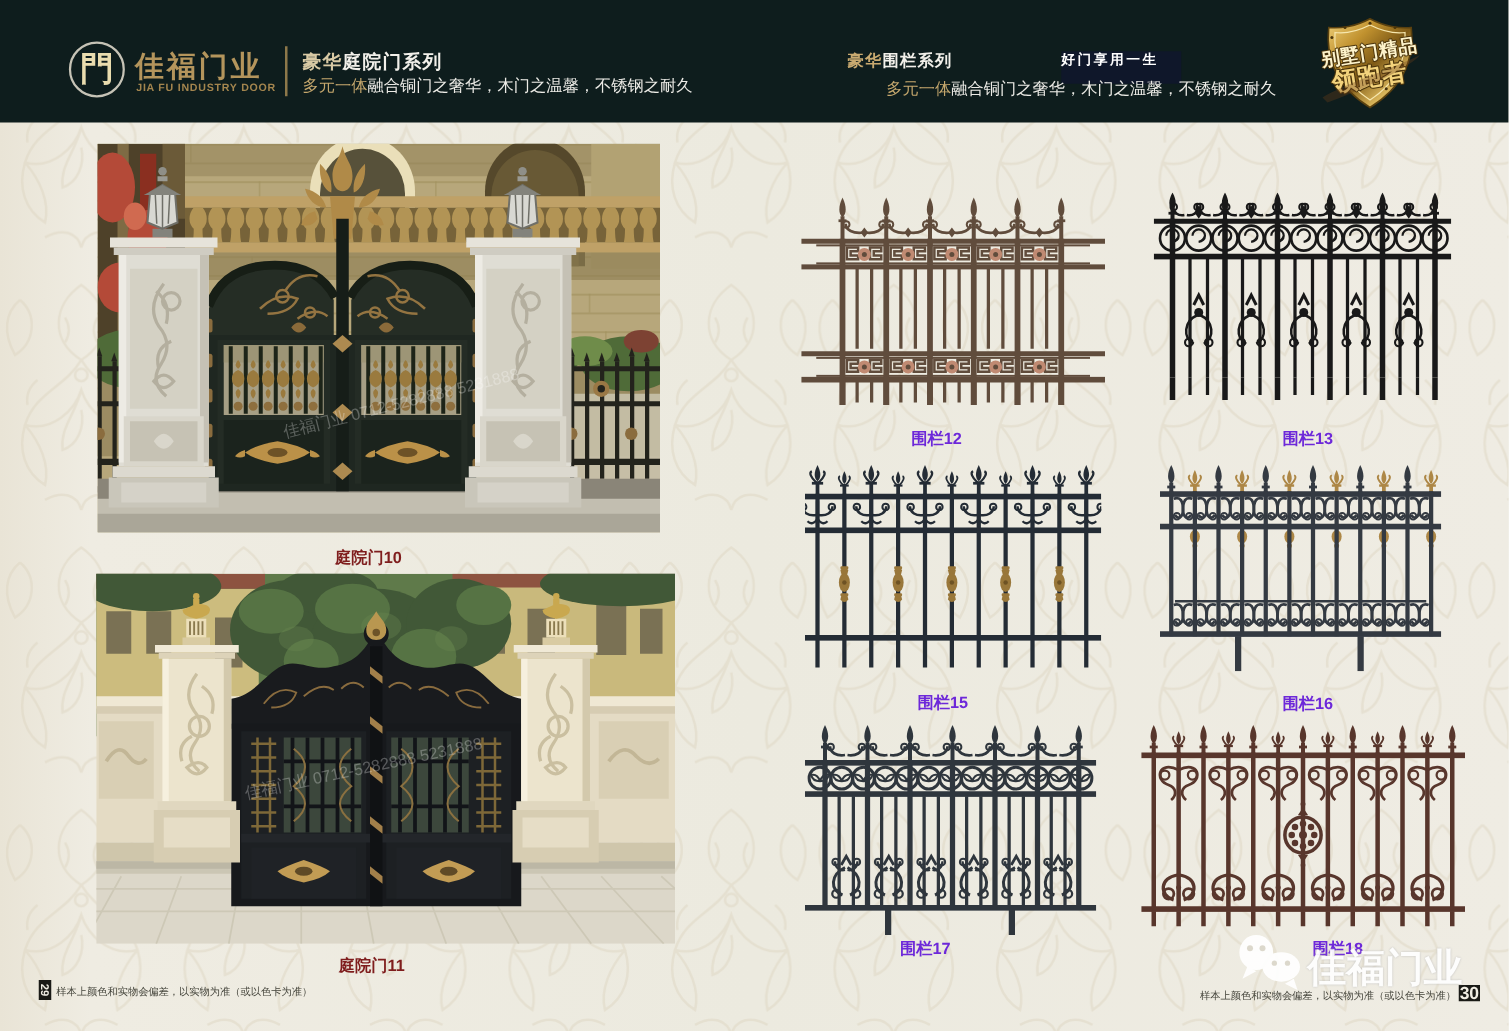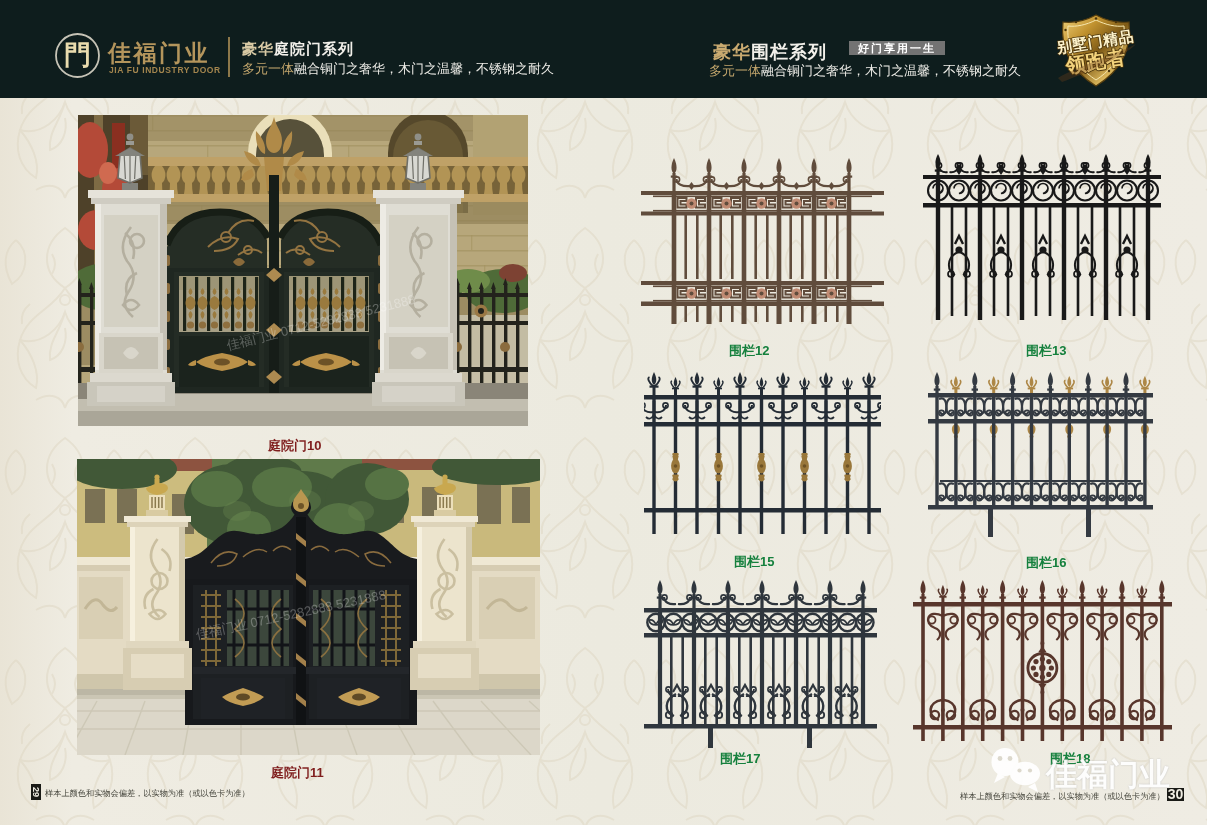--- a/index.html
+++ b/index.html
@@ -1,21 +1,21 @@
 <!DOCTYPE html>
 <html lang="zh"><head>
 <meta charset="utf-8">
 <title>catalog</title>
 <style>
 html,body{margin:0;padding:0;}
 body{font-family:"Liberation Sans",sans-serif;}
 #page{position:relative;width:1207px;height:825px;background:#eeebe1;overflow:hidden;}
 .abs{position:absolute;}
 .cap{position:absolute;font-size:13px;font-weight:bold;color:#7f1d1d;letter-spacing:0px;}
-.lbl{position:absolute;font-size:13px;font-weight:bold;color:#15803d;}
+.lbl{position:absolute;font-size:13px;font-weight:bold;color:#6d28d9;}
 </style>
 </head>
 <body>
 <div id="page">
 
 <svg class="abs" style="left:0;top:0;" width="1207" height="825" viewBox="0 0 1207 825">
 <defs>
 <pattern id="dmk" width="130" height="210" patternUnits="userSpaceOnUse">
  <g fill="none" stroke="#ddd5c1" stroke-width="2" opacity="0.5">
   <path d="M65,18 C42,34 40,62 65,78 C90,62 88,34 65,18 Z"></path>
@@ -52,23 +52,23 @@
 <div class="abs" style="left:108px;top:38px;font-size:23px;font-weight:bold;color:#b4955c;letter-spacing:2.5px;white-space:nowrap;">佳福门业</div>
 
 <div class="abs" style="left:109px;top:65px;font-size:8.5px;font-weight:bold;color:#a3854e;letter-spacing:0.6px;white-space:nowrap;">JIA FU INDUSTRY DOOR</div>
 
 <div class="abs" style="left:228px;top:37px;width:2px;height:40px;background:#8d784a;"></div>
 
 <div class="abs" style="left:242px;top:40px;font-size:15px;font-weight:bold;color:#f2f0ea;letter-spacing:1px;"><span style="color:#d8c9a4;">豪华</span>庭院门系列</div>
 
 <div class="abs" style="left:242px;top:60px;font-size:13px;color:#ecebe6;"><span style="color:#c4a76d;">多元一体</span>融合铜门之奢华，木门之温馨，不锈钢之耐久</div>
 
-<div class="abs" style="left:713px;top:40px;font-size:18px;font-weight:bold;color:#f2f0ea;letter-spacing:1px;"><span style="color:#c9aa70;">豪华</span>围栏系列</div>
-
-<div class="abs" style="left:849px;top:41px;width:96px;height:14px;background:#737373;color:#ffffff;font-size:11px;font-weight:bold;text-align:center;line-height:14px;letter-spacing:2px;">好门享用一生</div>
+<div class="abs" style="left:678px;top:40px;font-size:13px;font-weight:bold;color:#f2f0ea;letter-spacing:1px;"><span style="color:#c9aa70;">豪华</span>围栏系列</div>
+
+<div class="abs" style="left:849px;top:41px;width:96px;height:26px;background:#0f172a;color:#ffffff;font-size:11px;font-weight:bold;line-height:14px;letter-spacing:2px;">好门享用一生</div>
 
 <div class="abs" style="left:709px;top:62px;font-size:13px;color:#ecebe6;"><span style="color:#c4a76d;">多元一体</span>融合铜门之奢华，木门之温馨，不锈钢之耐久</div>
 
 <svg class="abs" style="left:1054px;top:14px;" width="84" height="78" viewBox="0 0 84 78">
  <defs>
   <linearGradient id="gshield" x1="0" y1="0" x2="0.9" y2="1">
    <stop offset="0" stop-color="#f0d27c"></stop>
    <stop offset="0.3" stop-color="#c1922f"></stop>
    <stop offset="0.55" stop-color="#7e5a16"></stop>
    <stop offset="0.8" stop-color="#d9b55a"></stop>

